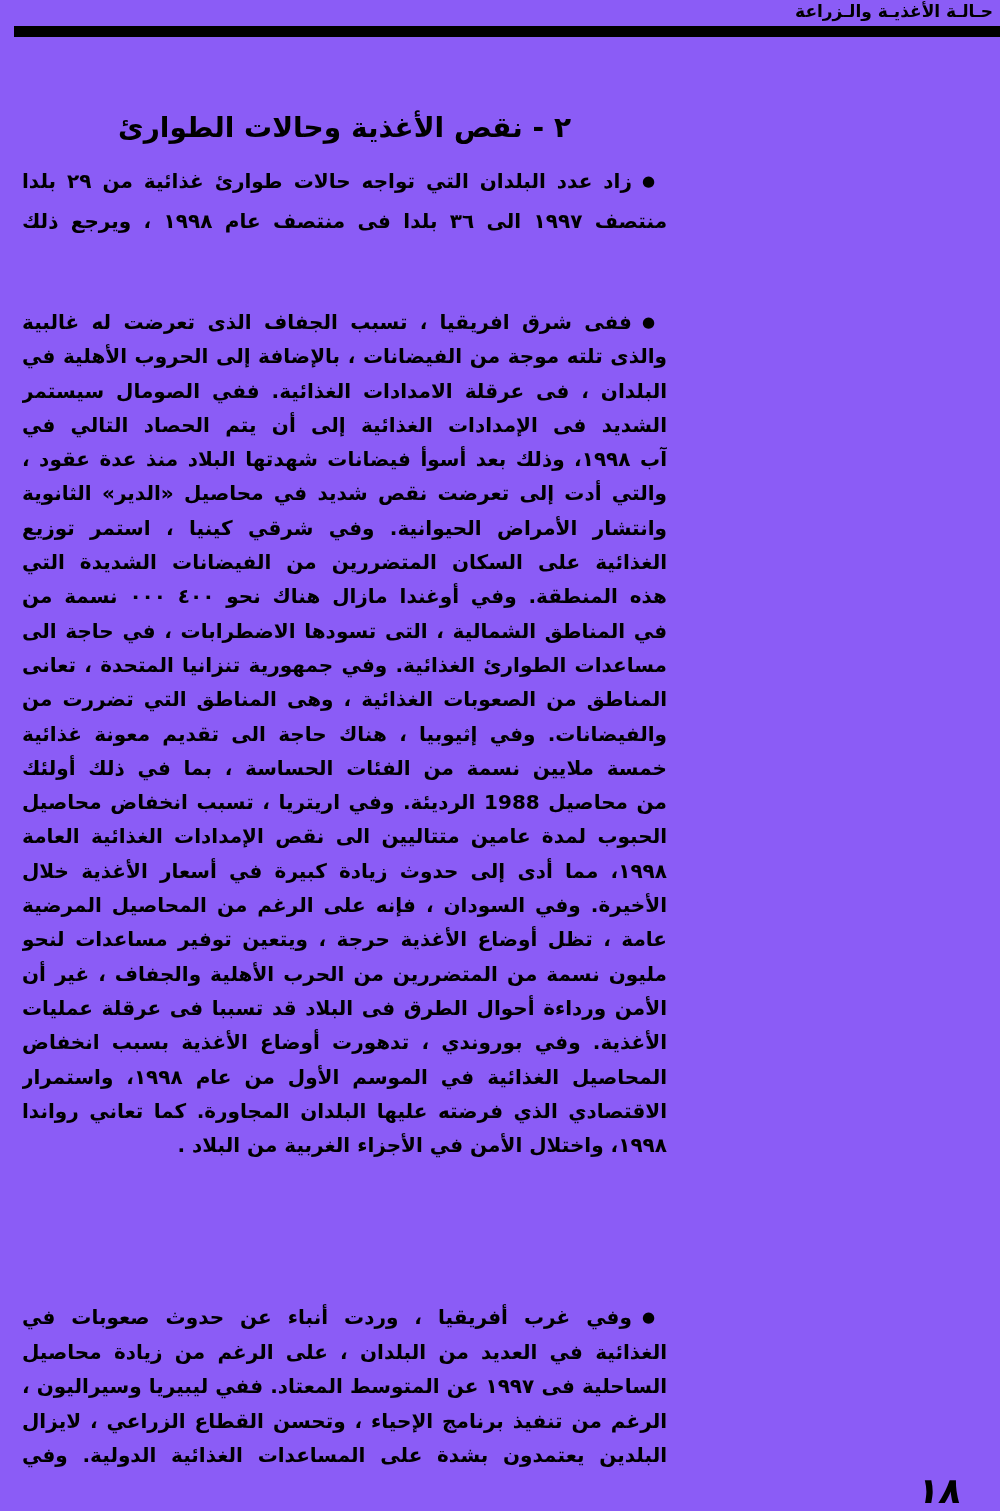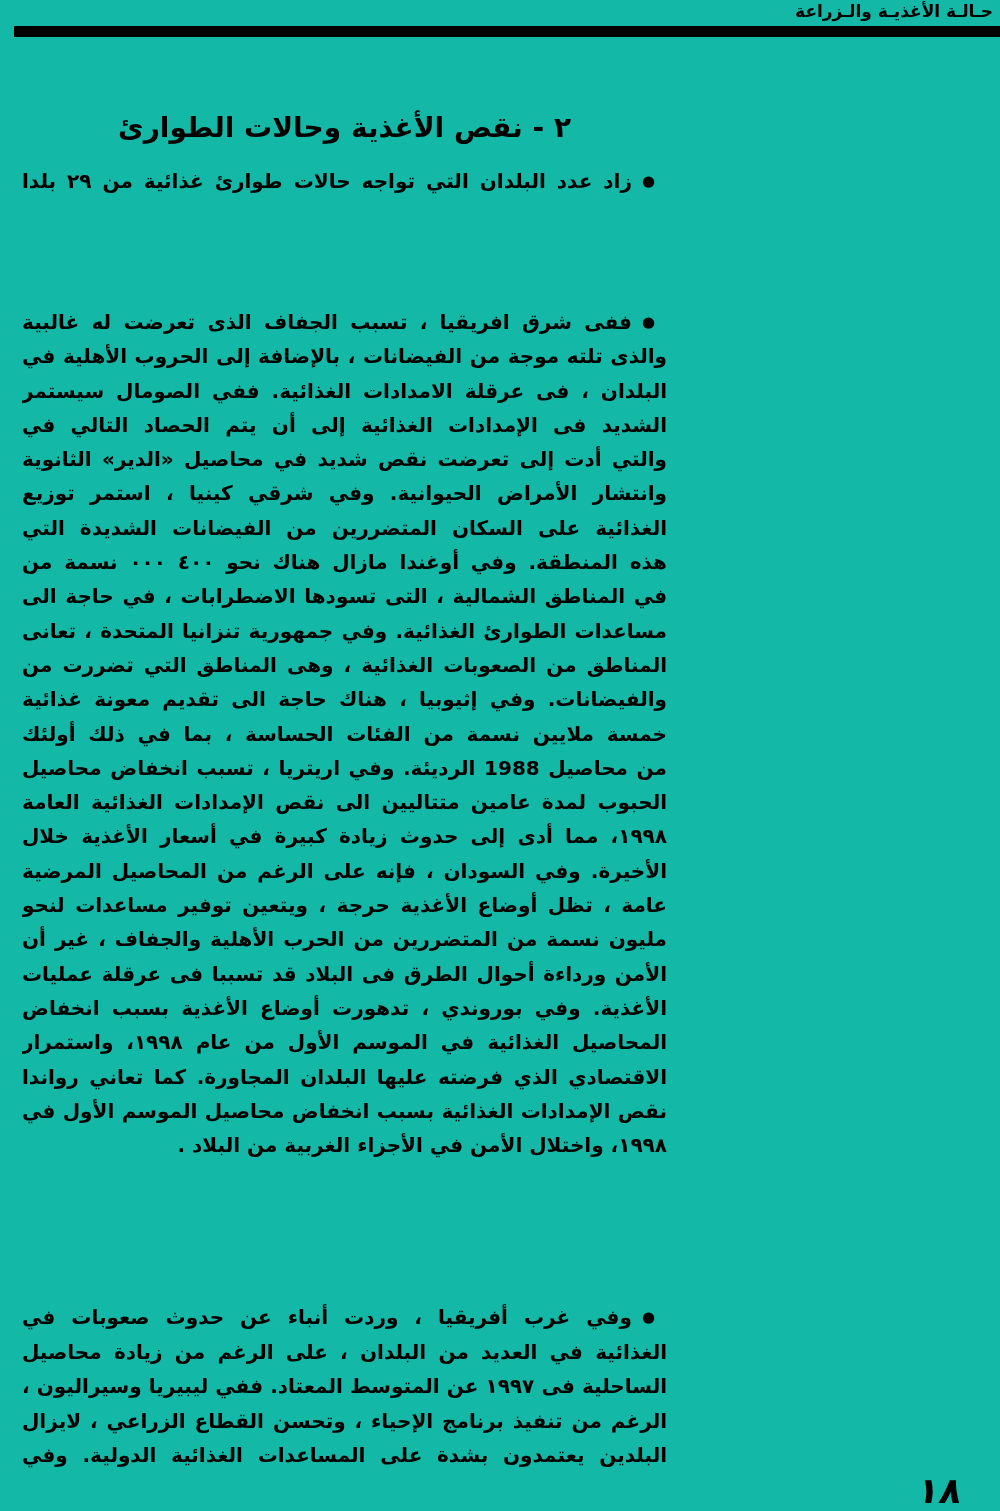--- a/index.html
+++ b/index.html
@@ -1,20 +1,20 @@
 <!DOCTYPE html>
 <html lang="ar" dir="rtl"><head>
 <meta charset="utf-8">
 <style>
   html,body{margin:0;padding:0;background:#e8e8e8;}
   .page{
     position:relative;
     width:1000px;height:1511px;
     margin:0 auto;
-    background:#14b8a6;
+    background:#8b5cf6;
     color:#000;
     direction:rtl;
     font-family:"DejaVu Sans","Liberation Sans",sans-serif;
     overflow:hidden;
   }
   .running-head{
     position:absolute;top:1px;right:7px;
     font-size:17px;font-weight:bold;
     letter-spacing:0;
     white-space:nowrap;
@@ -70,46 +70,47 @@
   <div class="running-head">حـالـة الأغذيـة والـزراعة</div>
 
   <div class="top-rule"></div>
 
   <div class="content">
 
     <h1 class="section-heading">٢ - نقص الأغذية وحالات الطوارئ</h1>
 
     <div class="para" id="para-0">
         <div class="line first"><span class="bullet">●</span>زاد عدد البلدان التي تواجه حالات طوارئ غذائية من ٢٩ بلدا فى</div>
+        <div class="line">منتصف ١٩٩٧ الى ٣٦ بلدا فى منتصف عام ١٩٩٨ ، ويرجع ذلك</div>
       </div>
     <div class="para" id="para-1">
         <div class="line first"><span class="bullet">●</span>ففى شرق افريقيا ، تسبب الجفاف الذى تعرضت له غالبية البلدان ،</div>
         <div class="line">والذى تلته موجة من الفيضانات ، بالإضافة إلى الحروب الأهلية في بعض</div>
         <div class="line">البلدان ، فى عرقلة الامدادات الغذائية. ففي الصومال سيستمر النقص</div>
         <div class="line">الشديد فى الإمدادات الغذائية إلى أن يتم الحصاد التالي في أغسطس/</div>
+        <div class="line">آب ١٩٩٨، وذلك بعد أسوأ فيضانات شهدتها البلاد منذ عدة عقود ،</div>
         <div class="line">والتي أدت إلى تعرضت نقص شديد في محاصيل «الدير» الثانوية في</div>
         <div class="line">وانتشار الأمراض الحيوانية. وفي شرقي كينيا ، استمر توزيع المساعدات</div>
         <div class="line">الغذائية على السكان المتضررين من الفيضانات الشديدة التي شهدتها</div>
         <div class="line">هذه المنطقة. وفي أوغندا مازال هناك نحو ٤٠٠ ٠٠٠ نسمة من المشردين</div>
         <div class="line">في المناطق الشمالية ، التى تسودها الاضطرابات ، في حاجة الى</div>
         <div class="line">مساعدات الطوارئ الغذائية. وفي جمهورية تنزانيا المتحدة ، تعانى بعض</div>
         <div class="line">المناطق من الصعوبات الغذائية ، وهى المناطق التي تضررت من انخفاض</div>
         <div class="line">والفيضانات. وفي إثيوبيا ، هناك حاجة الى تقديم معونة غذائية لأكثر من</div>
         <div class="line">خمسة ملايين نسمة من الفئات الحساسة ، بما في ذلك أولئك المتضررين</div>
         <div class="line">من محاصيل 1988 الرديئة. وفي اريتريا ، تسبب انخفاض محاصيل</div>
         <div class="line">الحبوب لمدة عامين متتاليين الى نقص الإمدادات الغذائية العامة في</div>
         <div class="line">١٩٩٨، مما أدى إلى حدوث زيادة كبيرة في أسعار الأغذية خلال الشهور</div>
         <div class="line">الأخيرة. وفي السودان ، فإنه على الرغم من المحاصيل المرضية بصورة</div>
         <div class="line">عامة ، تظل أوضاع الأغذية حرجة ، ويتعين توفير مساعدات لنحو ٤ر٢</div>
         <div class="line">مليون نسمة من المتضررين من الحرب الأهلية والجفاف ، غير أن اختلال</div>
         <div class="line">الأمن ورداءة أحوال الطرق فى البلاد قد تسببا فى عرقلة عمليات توزيع</div>
         <div class="line">الأغذية. وفي بوروندي ، تدهورت أوضاع الأغذية بسبب انخفاض إنتاج</div>
         <div class="line">المحاصيل الغذائية في الموسم الأول من عام ١٩٩٨، واستمرار الحظر</div>
         <div class="line">الاقتصادي الذي فرضته عليها البلدان المجاورة. كما تعاني رواندا من</div>
-        <div class="line">نقص الإمدادات الغذائية بسبب انخفاض محاصيل الموسم الأول في</div>
         <div class="line last">١٩٩٨، واختلال الأمن في الأجزاء الغربية من البلاد .</div>
       </div>
     <div class="para" id="para-2">
         <div class="line first"><span class="bullet">●</span>وفي غرب أفريقيا ، وردت أنباء عن حدوث صعوبات في الإمدادات</div>
         <div class="line">الغذائية في العديد من البلدان ، على الرغم من زيادة محاصيل البلدان</div>
         <div class="line">الساحلية فى ١٩٩٧ عن المتوسط المعتاد. ففي ليبيريا وسيراليون ، على</div>
         <div class="line">الرغم من تنفيذ برنامج الإحياء ، وتحسن القطاع الزراعي ، لايزال سكان</div>
         <div class="line last">البلدين يعتمدون بشدة على المساعدات الغذائية الدولية. وفي سيراليون ،</div>
       </div>
 

